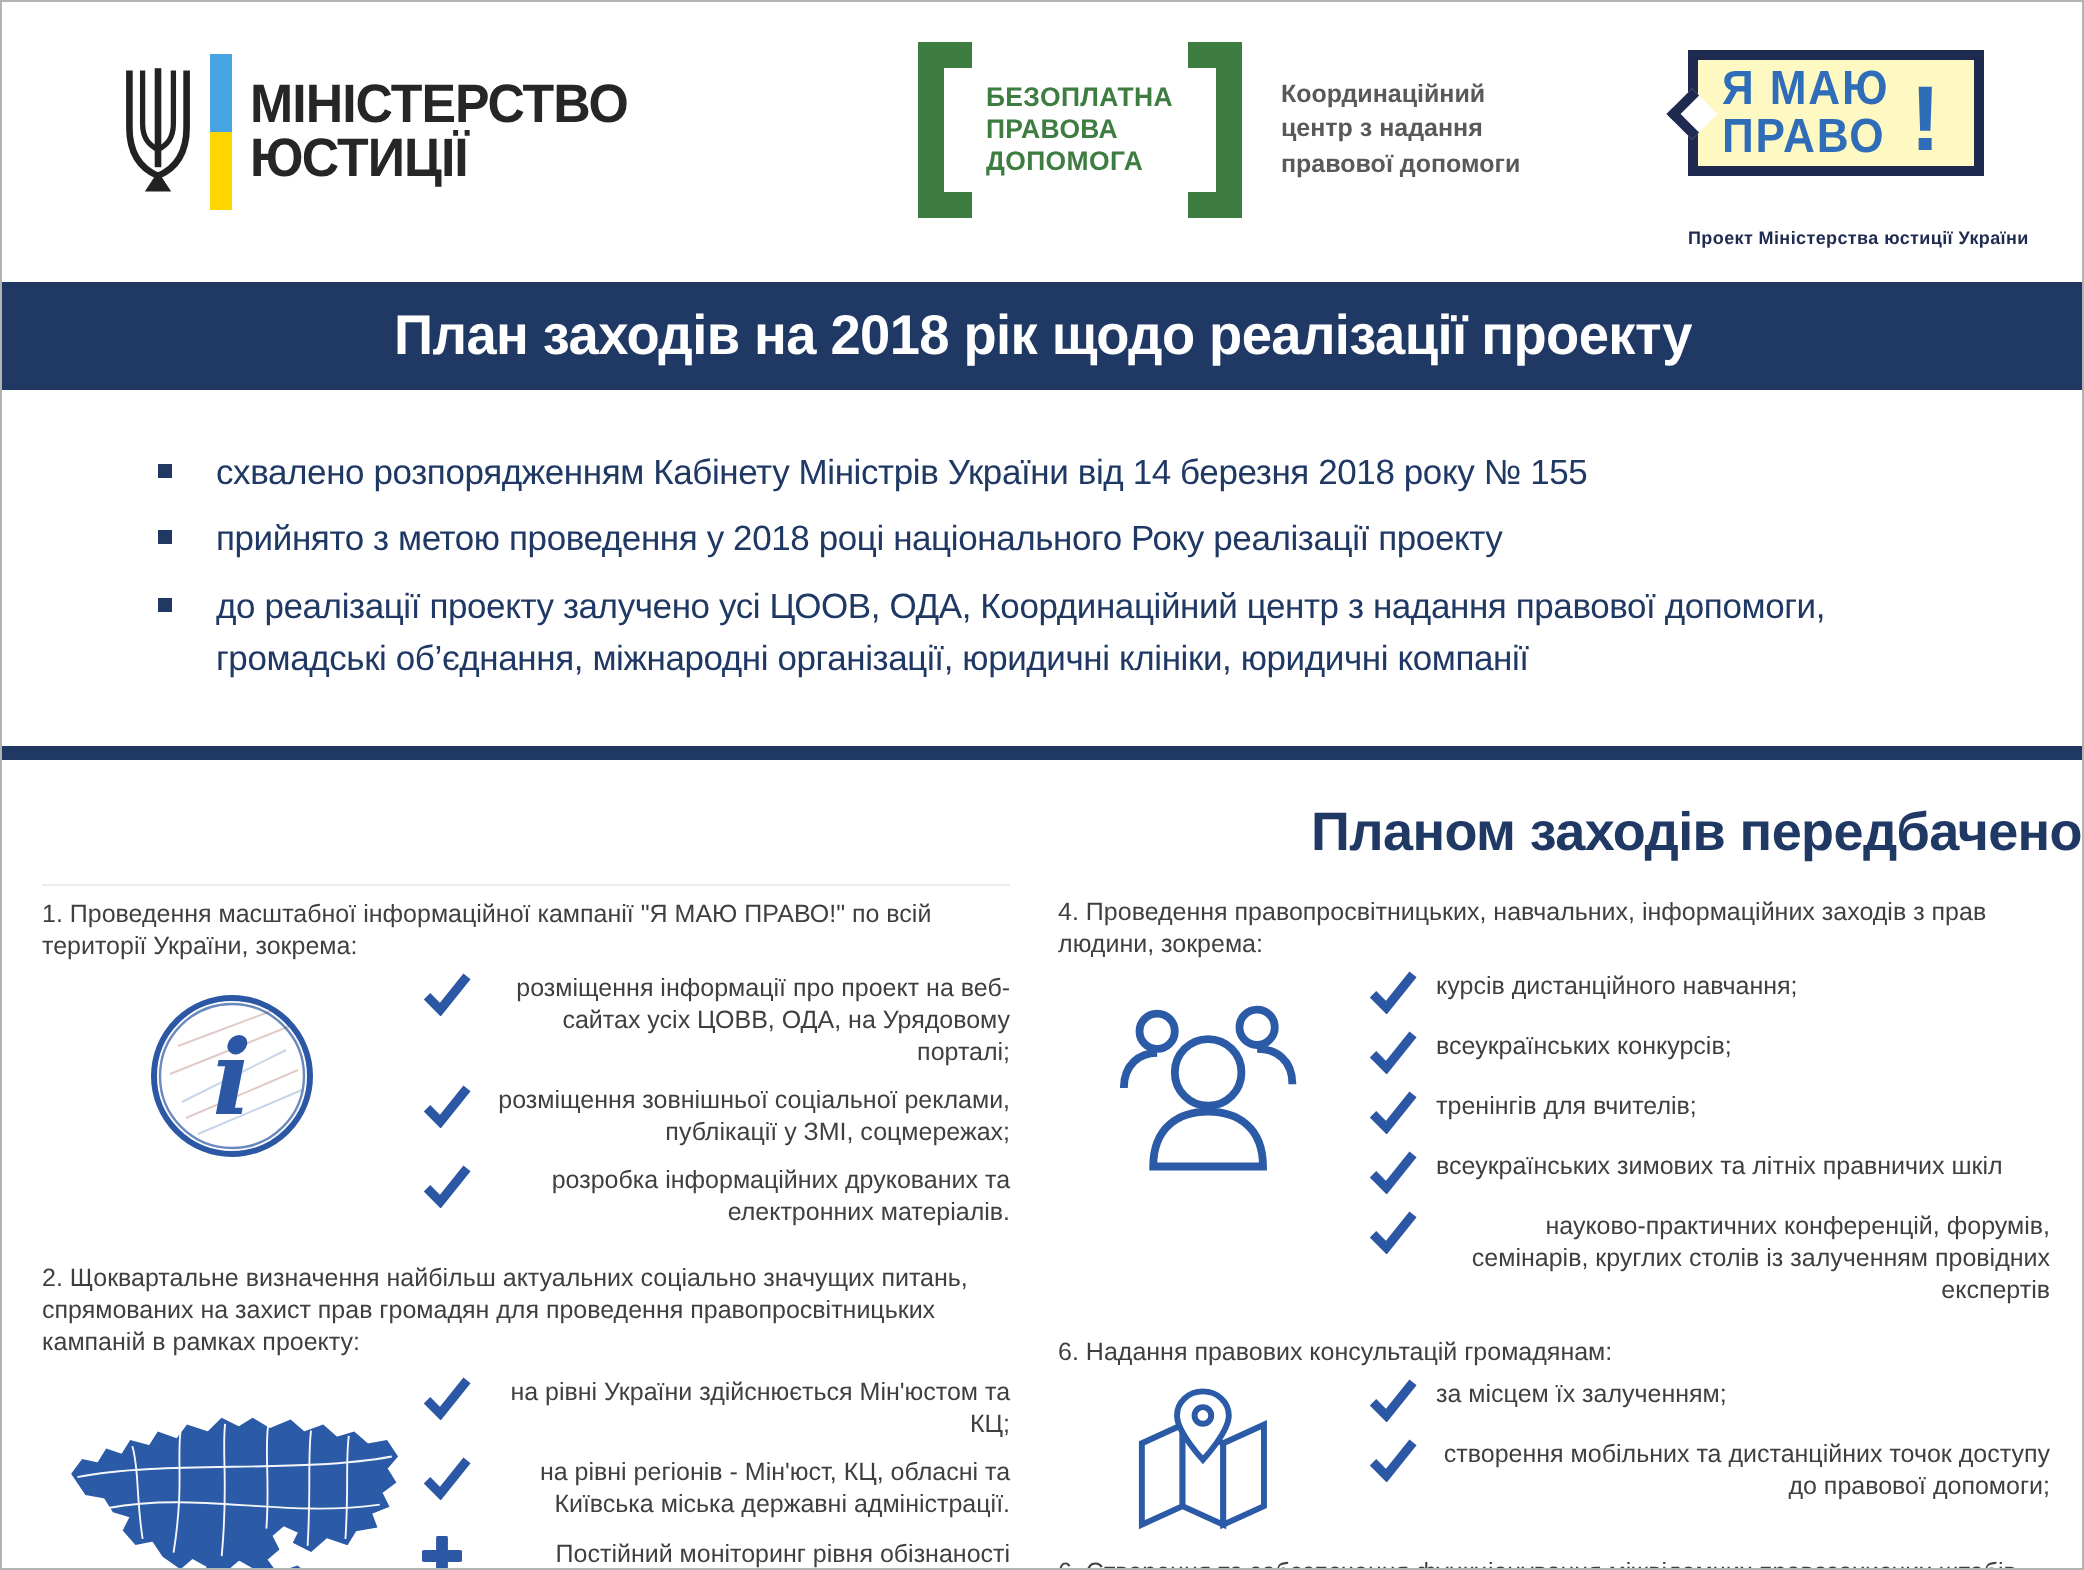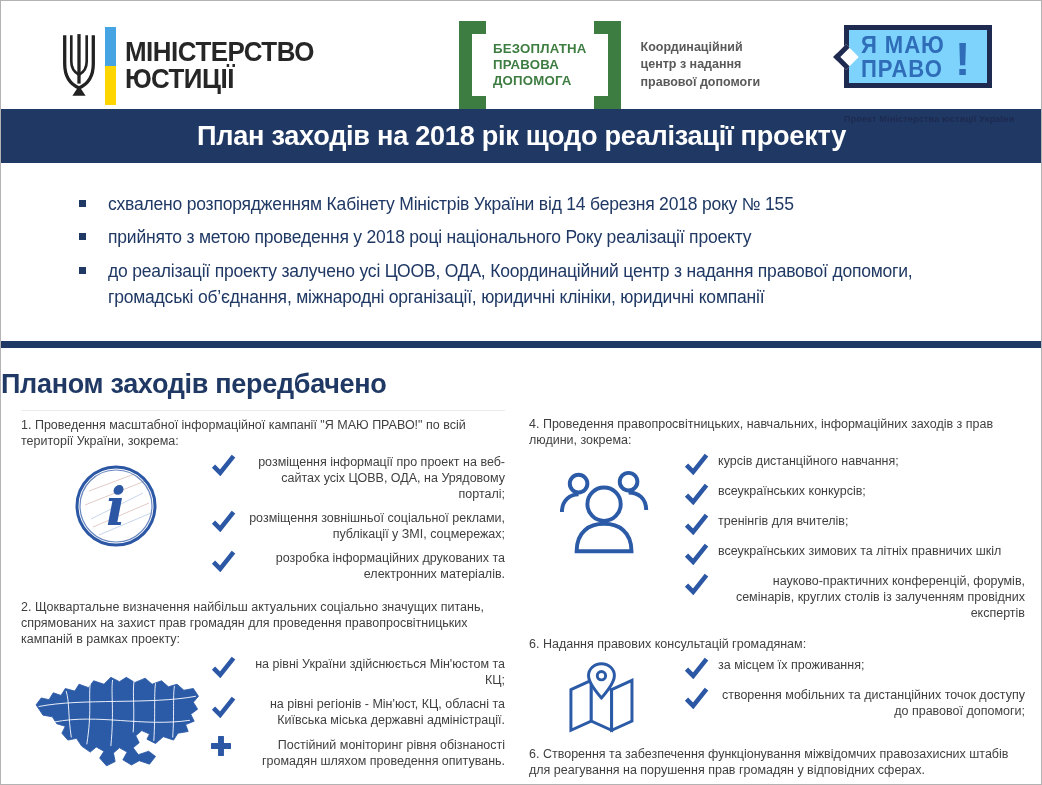--- a/index.html
+++ b/index.html
@@ -4,57 +4,57 @@
 <style>
   * { margin:0; padding:0; box-sizing:border-box; }
   html,body { background:#fff; }
   body { font-family:"Liberation Sans", sans-serif; }
   .page {
     width:1042px; height:785px; background:#fff;
     border:1px solid #b3b3b3; overflow:hidden; position:relative;
   }
 
   
-  .header { height:108px; position:relative; background:#fff; }
+  .header { height:140px; position:relative; background:#fff; }
   .logo-minjust { position:absolute; left:56px; top:26px; display:flex; align-items:center; }
   .trident { width:44px; height:72px; }
   .flagbar { width:11px; height:78px; margin:0 9px 0 4px; display:flex; flex-direction:column; }
   .flagbar .fb-top { flex:1; }
   .flagbar .fb-bot { flex:1; }
   .minjust-text { font-weight:bold; font-size:27px; color:#262626; line-height:1.0; letter-spacing:-0.5px; transform:scaleX(0.96); transform-origin:left center; }
 
   .logo-bpd { position:absolute; left:458px; top:20px; display:flex; align-items:center; }
   .bpd-box { position:relative; display:flex; align-items:center; }
   .bracket { width:27px; height:88px; }
   .bracket.bl { border-left:13px solid; border-top:13px solid; border-bottom:13px solid; }
   .bracket.br { border-right:13px solid; border-top:13px solid; border-bottom:13px solid; }
   .bpd-text { font-weight:bold; font-size:13.5px; line-height:1.18; letter-spacing:0.2px; padding:0 6px; transform:scaleX(0.98); }
   .bpd-caption { margin-left:20px; font-weight:bold; font-size:12.5px; color:#595959; line-height:1.4; }
 
   .logo-pravo { position:absolute; left:843px; top:24px; }
-  .bubble { position:relative; border:5px solid #1e2a4f; background:#7dd3fc; padding:3px 8px 3px 12px; display:flex; align-items:center; width:148px; }
+  .bubble { position:relative; border:5px solid #1e2a4f; background:#fef9c3; padding:3px 8px 3px 12px; display:flex; align-items:center; width:148px; }
   .bubble-notch { position:absolute; left:-12px; top:50%; width:18px; height:18px; background:#fff; border-left:5px solid #1e2a4f; border-bottom:5px solid #1e2a4f; transform:translateY(-50%) rotate(45deg); }
   .pravo-lines { font-weight:bold; font-size:24px; line-height:0.98; letter-spacing:1px; transform:scaleX(0.92); transform-origin:left center; }
   .pravo-excl { font-weight:bold; font-size:46px; line-height:0.8; margin-left:3px; transform:translateY(3px); }
   .pravo-caption { font-weight:bold; font-size:9px; color:#1e2a4f; margin-top:26px; letter-spacing:0.2px; white-space:nowrap; }
 
   
   .title-bar { height:54px; display:flex; align-items:center; justify-content:center; }
   .title-bar span { color:#fff; font-weight:bold; font-size:28px; letter-spacing:-0.3px; transform:scaleX(0.97); }
 
   
   .bullets { padding:28px 60px 18px 76px; }
   .bullets ul { list-style:none; }
   .bullets li { position:relative; padding-left:31px; font-size:17.5px; line-height:1.5; margin-bottom:7px; letter-spacing:-0.2px; }
   .bullets li::before { content:""; position:absolute; left:2px; top:9px; width:7px; height:7px; }
 
   .divider { height:7px; margin-top:6px; }
 
   
-  .section-heading { text-align:left; font-weight:bold; font-size:27px; margin:21px 0 10px; letter-spacing:-0.3px; }
+  .section-heading { text-align:right; font-weight:bold; font-size:27px; margin:21px 0 10px; letter-spacing:-0.3px; }
 
   
   .columns { display:flex; padding:0 16px 0 20px; gap:24px; margin-top:6px; }
   .col { font-size:12.5px; color:#3f3f3f; line-height:1.28; }
   .col-left { width:486px; border-top:1px solid #ececec; padding-top:6px; }
   .col-right { width:498px; padding-top:6px; }
   .item-title { margin-bottom:4px; }
   .item-row { display:flex; align-items:flex-start; }
   .icon-cell { flex-shrink:0; display:flex; justify-content:center; }
   .checklist { flex:1; }
@@ -279,21 +279,21 @@
               <path d="M39,4 c-8,0 -14,6 -14,13 c0,9 14,24 14,24 c0,0 14,-15 14,-24 c0,-7 -6,-13 -14,-13 z"></path>
               <circle cx="39" cy="17" r="4.5"></circle>
             </g>
           </svg>
         </div>
         <div class="checklist">
           <div class="check-entry">
             <svg class="mark" width="25" height="23" viewBox="0 0 30 26">
                 <path d="M3,15 L11,23 L27,3" fill="none" stroke="#2b57a4" stroke-width="5.5"></path>
               </svg>
-            <span class="txt">за місцем їх проживання;</span>
+            <span class="txt">за місцем їх залученням;</span>
           </div>
           <div class="check-entry">
             <svg class="mark" width="25" height="23" viewBox="0 0 30 26">
                 <path d="M3,15 L11,23 L27,3" fill="none" stroke="#2b57a4" stroke-width="5.5"></path>
               </svg>
             <span class="txt">створення мобільних та дистанційних точок доступу до правової допомоги;</span>
           </div>
         </div>
       </div>
 

